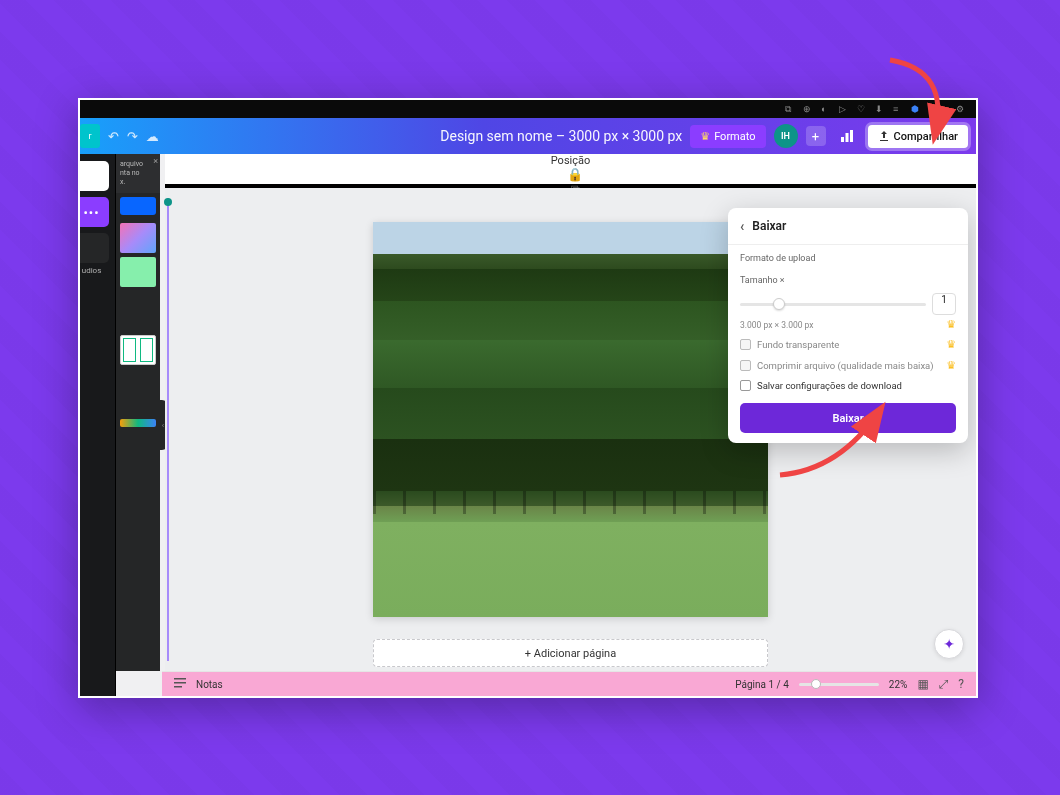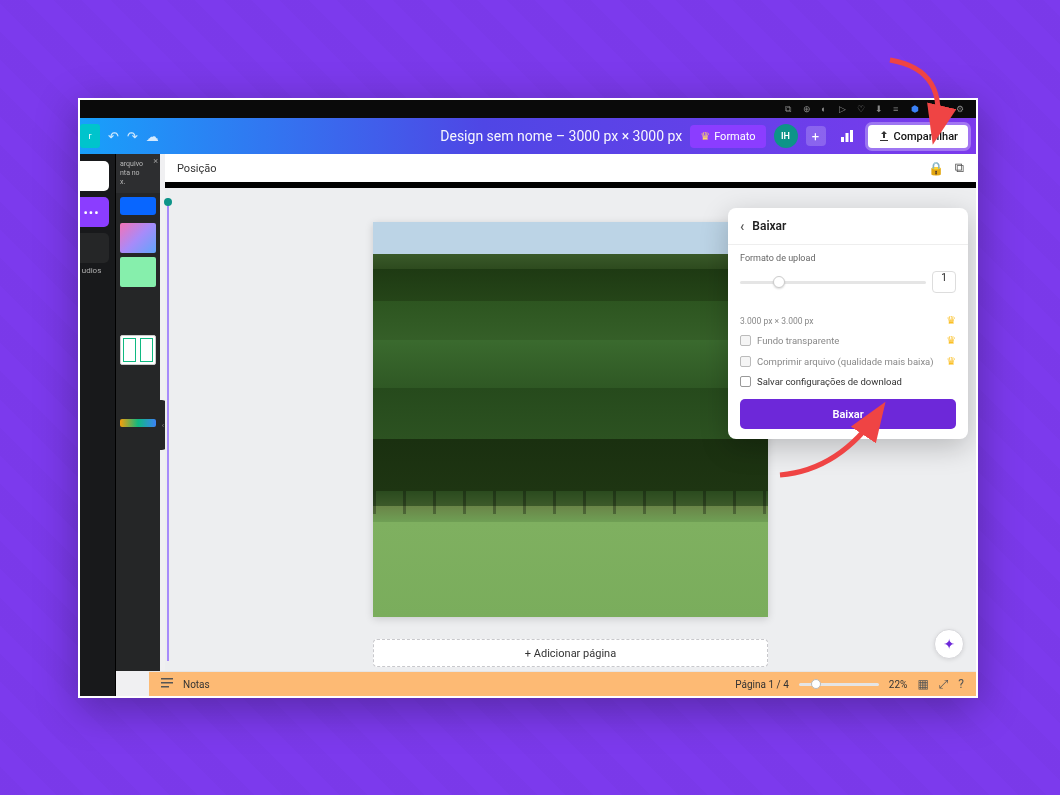--- a/index.html
+++ b/index.html
@@ -93,22 +93,22 @@
   .side-panel .t4 { background: linear-gradient(90deg,#f59e0b,#10b981,#3b82f6); height: 8px; margin-top: 50px;}
 
   .panel-edge {
     position: absolute; left: 78px; top: 50%; transform: translateY(-50%);
     width: 10px; height: 50px; background: #252627; border-radius: 0 6px 6px 0;
     display: flex; align-items: center; justify-content: center; color: #888; font-size: 8px;
   }
 
   .sub-toolbar {
     position: absolute; left: 85px; right: 0; top: 0;
-    height: 34px; background: #fff; border-bottom: 6px solid #000000;
-    display: flex; align-items: center; padding: 0 12px;
+    height: 34px; background: #fff; border-bottom: 4px solid #000000;
+    display: flex; align-items: center; padding: 0 12px; flex-direction: column;
   }
   .sub-toolbar .pos-label { font-size: 11px; color: #333; }
   .sub-toolbar .sub-spacer { flex: 1; }
   .sub-toolbar .tbicon { font-size: 13px; color: #555; margin-left: 10px; cursor: pointer; }
 
   .canvas-area {
     position: absolute; left: 85px; right: 0; top: 34px; bottom: 25px;
     background: #edeef0;
     display: flex; flex-direction: column; align-items: center; justify-content: center;
     padding-top: 30px;
@@ -149,22 +149,22 @@
   .magic-btn {
     position: absolute; right: 12px; bottom: 12px;
     width: 30px; height: 30px; border-radius: 50%;
     background: #fff; border: 1px solid #d8d8dc;
     display: flex; align-items: center; justify-content: center;
     color: #6d28d9; font-size: 14px;
     box-shadow: 0 1px 4px rgba(0,0,0,0.1);
   }
 
   .footer-bar {
-    position: absolute; left: 69px; right: 0; bottom: 0;
-    height: 25px; background: #fdba74; border-top: 1px solid #e5e5e5;
+    position: absolute; left: 82px; right: 0; bottom: 0;
+    height: 25px; background: #f9a8d4; border-top: 1px solid #e5e5e5;
     display: flex; align-items: center; padding: 0 12px; gap: 10px;
     font-size: 10px; color: #333;
   }
   .footer-bar .f-spacer { flex: 1; }
   .footer-bar .slider-track { width: 80px; height: 3px; background: #e5e5e5; border-radius: 2px; position: relative; }
   .footer-bar .slider-track .sl-th { position: absolute; left: 15%; top: -4px; width: 10px; height: 10px; border-radius: 50%; background: #fff; border: 1px solid #bbb; }
   .footer-bar .ficon { font-size: 12px; color: #555; cursor: pointer; }
 
   
   .popover {
@@ -186,21 +186,21 @@
   .popover .format-select .file-ic::after { content:''; position:absolute; inset:3px; background: repeating-linear-gradient(45deg,#aaa 0 1px,transparent 1px 3px);}
   .popover .format-select .fmt { font-weight: 600; font-size: 10px; }
   .popover .format-select .badge { background: #3b82f6; color: #fff; padding: 1px 6px; border-radius: 8px; font-size: 8px; font-weight: 600; }
   .popover .format-select .chev { margin-left: auto; color: #888; }
 
   .popover .size-row { display: flex; align-items: center; gap: 6px; padding: 4px 12px 0; }
   .popover .size-slider { flex: 1; height: 3px; background: #e5e5e5; border-radius: 2px; position: relative; }
   .popover .size-slider .th { position: absolute; left: 18%; top: -5px; width: 12px; height: 12px; border-radius: 50%; background: #fff; border: 1px solid #ccc; box-shadow: 0 1px 2px rgba(0,0,0,0.15);}
   .popover .size-input { width: 24px; height: 22px; border: 1px solid #ddd; border-radius: 4px; text-align: center; font-size: 10px; }
 
-  .popover .dim-row { display: flex; align-items: center; padding: 3px 12px; font-size: 8.5px; color: #888; margin-top: 18px; }
+  .popover .dim-row { display: flex; align-items: center; padding: 3px 12px; font-size: 8.5px; color: #888; }
   .popover .dim-row .crown { margin-left: auto; color: #fbbf24; font-size: 11px; }
 
   .popover .chk-row { display: flex; align-items: center; gap: 6px; padding: 4px 12px; font-size: 9.5px; color: #888; }
   .popover .chk-row.enabled { color: #333; }
   .popover .chk-row .box { width: 11px; height: 11px; border: 1px solid #bbb; border-radius: 2px; background:#f5f5f5;}
   .popover .chk-row.enabled .box { background: #fff; border-color: #999; }
   .popover .chk-row .crown { margin-left: auto; color: #fbbf24; font-size: 11px; }
 
   .popover .dl-btn {
     margin: 8px 12px 0; height: 30px; background: #6d28d9; color: #fff;
@@ -329,20 +329,21 @@
       <span class="ficon">⤢</span>
       <span class="ficon">?</span>
     </div>
 
     <div class="popover">
       <div class="pop-header">
         <span class="back">‹</span>
         <span>Baixar</span>
       </div>
       <div class="sect-label">Formato de upload</div>
+      <div class="sect-label">Tamanho ×</div>
       <div class="size-row">
         <div class="size-slider">
             <div class="th"></div>
           </div>
         <div class="size-input">1</div>
       </div>
       <div class="dim-row">
         <span>3.000 px × 3.000 px</span>
         <span class="crown">♛</span>
       </div>

